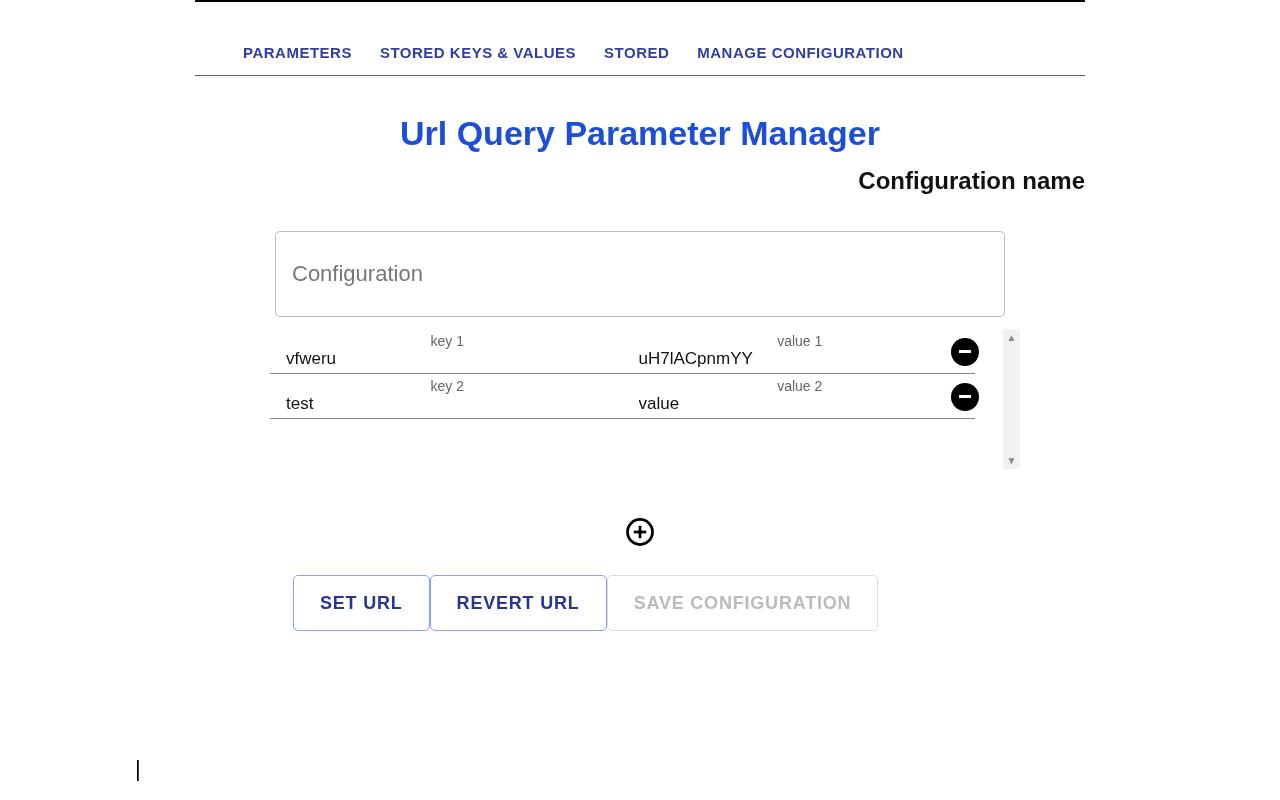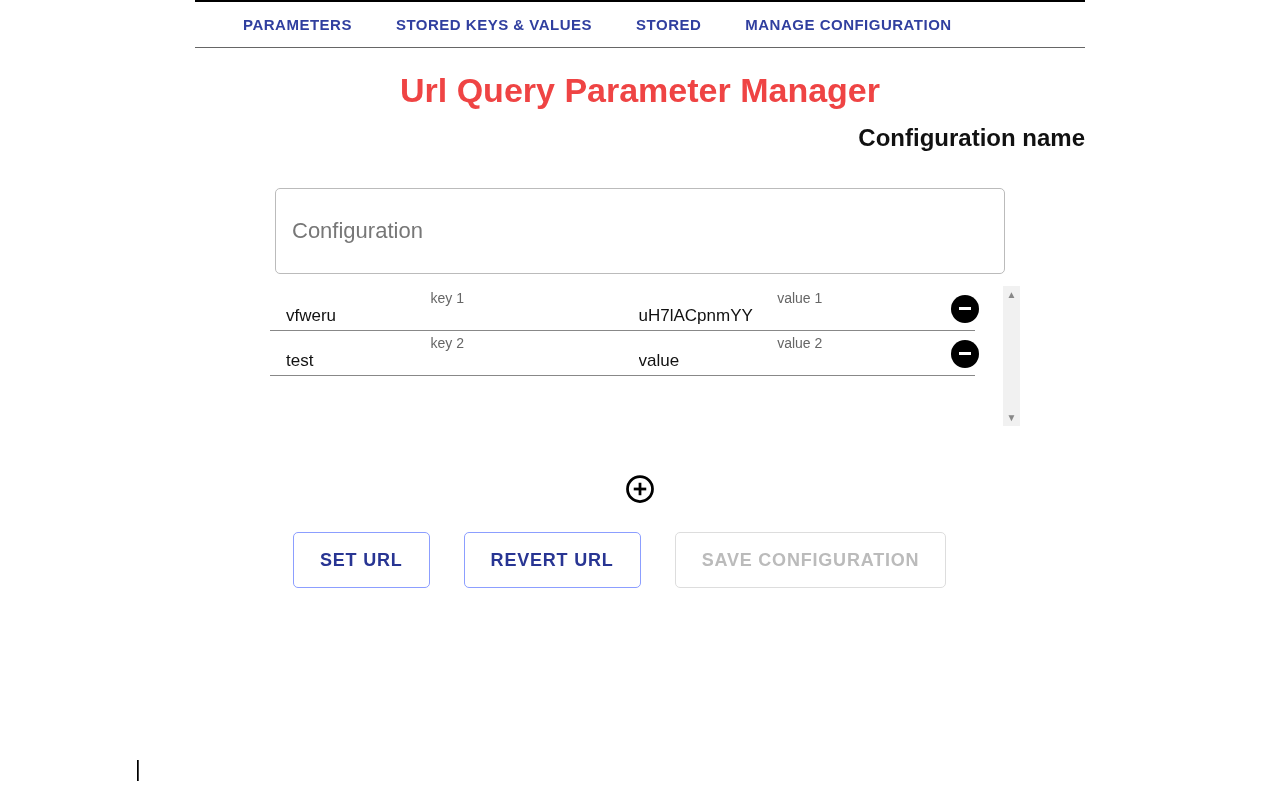--- a/index.html
+++ b/index.html
@@ -15,38 +15,39 @@
     margin: 0 auto;
     width: 890px;
   }
   .top-edge {
     height: 2px;
     background: #000;
     position: relative;
   }
   .nav-tabs {
     display: flex;
-    gap: 44px;
+    gap: 28px;
     padding: 14px 48px 14px 48px;
     border-bottom: 1px solid #666;
+    margin-top: 28px;
   }
   .nav-tabs a {
     color: #303F9F;
     font-weight: 600;
     font-size: 15px;
     letter-spacing: 0.5px;
     text-decoration: none;
     cursor: pointer;
   }
   .title {
     text-align: center;
     font-size: 34px;
     font-weight: 700;
-    margin-top: 23px;
-    color: #ef4444;
+    margin-top: 38px;
+    color: #1d4ed8;
   }
   .url-block {
     text-align: center;
     margin-top: 28px;
     font-size: 16px;
     color: #222;
     line-height: 1.7;
   }
   .url-block b { font-weight: 700; }
   .config-heading {
@@ -158,21 +159,20 @@
   .add-btn {
     display: block;
     margin: 48px auto 0 auto;
     width: 30px;
     height: 30px;
     cursor: pointer;
   }
   .add-btn svg { width: 30px; height: 30px; }
   .button-row {
     display: flex;
-    gap: 34px;
     margin: 28px 0 0 98px;
   }
   .btn {
     height: 56px;
     border: 1px solid #8C9EFF;
     border-radius: 5px;
     background: #fff;
     color: #283593;
     font-weight: 600;
     font-size: 18px;

